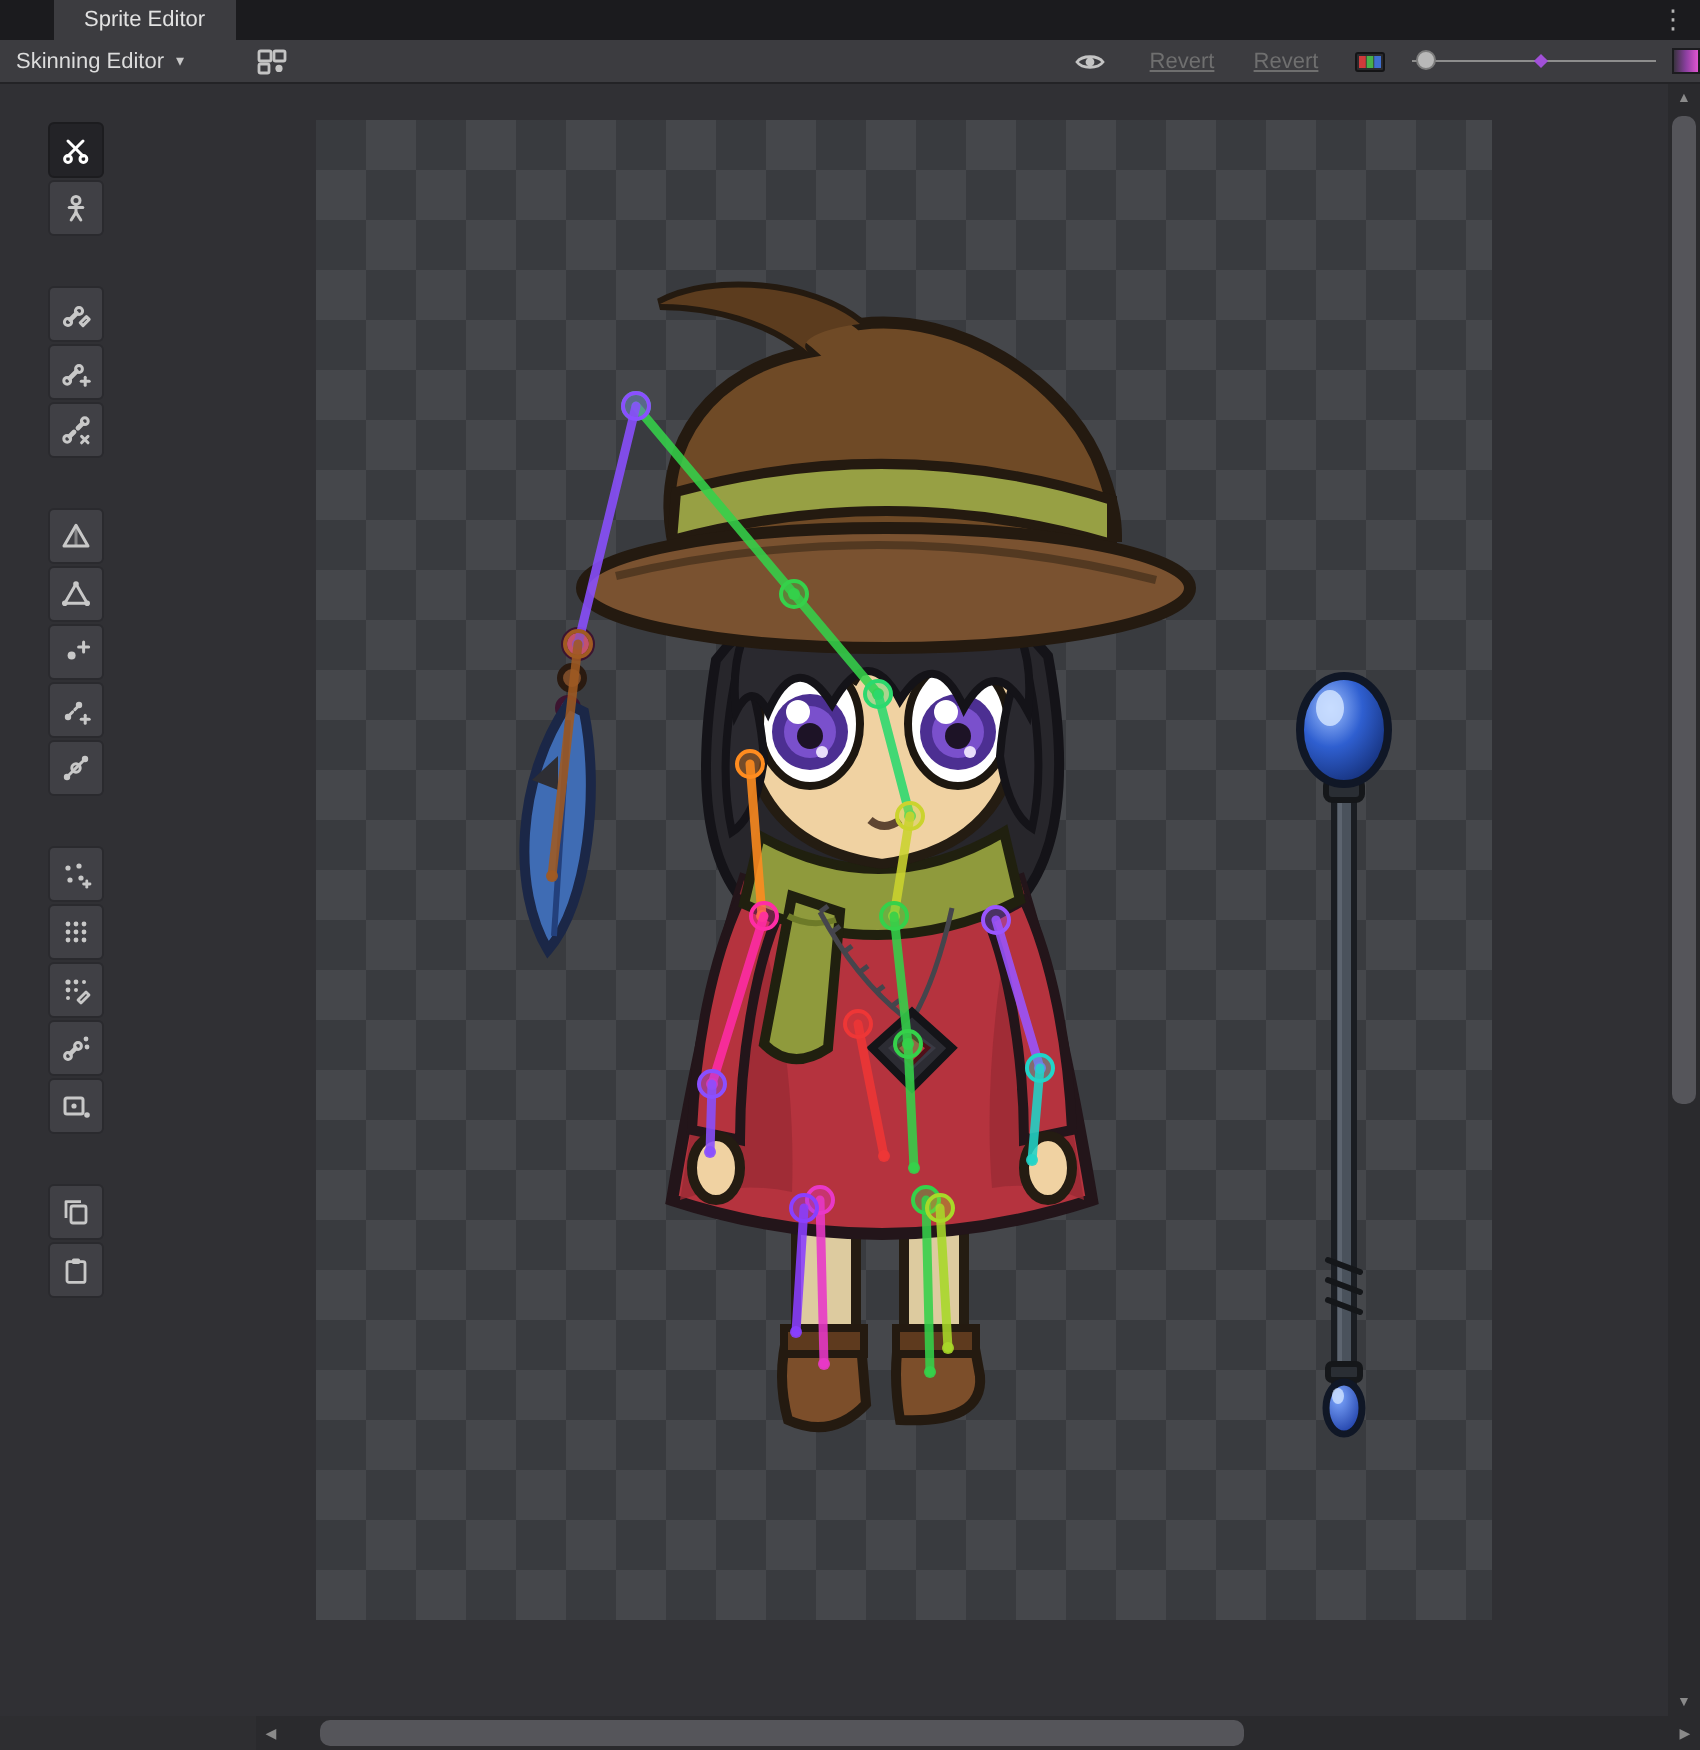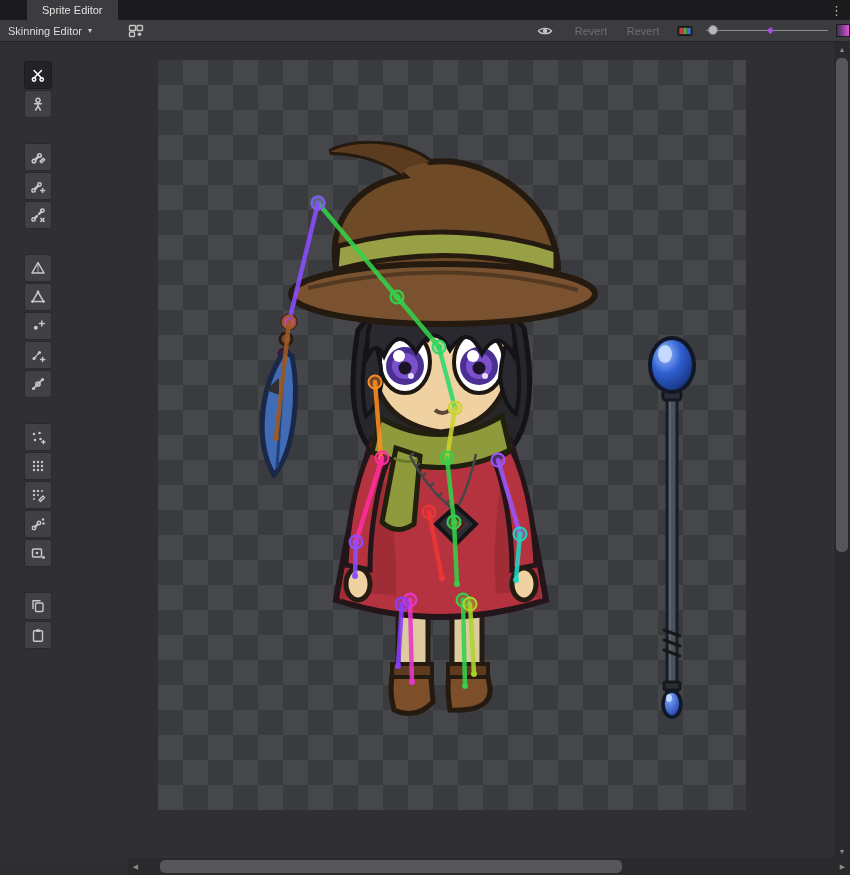--- a/index.html
+++ b/index.html
@@ -19,21 +19,21 @@
   border-bottom:1px solid #232326;color:#dcdcdc;font-size:11px;}
 .toolbar>*{position:absolute;top:0;height:21px;display:flex;align-items:center;justify-content:center;}
 .dropdown{left:0;width:118px;justify-content:flex-start;padding:0 8px;gap:6px;cursor:default;}
 .dropdown .arrow{font-size:8px;color:#c8c8c8;}
 .tbtn{background:transparent;border:none;cursor:default;}
 .tbic{width:16px;height:16px;color:#c4c4c4;}
 #atlas-btn{left:122px;width:28px;}
 #eye-btn{left:532px;width:26px;}
 #revert-btn{left:564px;width:54px;}
 #apply-btn{left:620px;width:46px;}
-.txtbtn{background:none;border:none;color:#6f6f6f;font-size:11px;cursor:default;}
+.txtbtn{background:none;border:none;color:#6f6f6f;font-size:11px;cursor:default;text-decoration:underline;}
 #rgb-btn{left:672px;width:26px;}
 .zoom{left:704px;width:126px;}
 .zoom .track{position:absolute;left:2px;right:2px;top:10px;height:1px;background:#8d8d8d;}
 .zoom .knob{position:absolute;left:4px;top:5px;width:10px;height:10px;border-radius:50%;
   background:#b8b8b8;border:1px solid #7c7c7c;}
 .zoom .marker{position:absolute;left:64px;top:8px;width:5px;height:5px;background:#a150d8;transform:rotate(45deg);}
 .mip{left:836px;width:14px;top:4px!important;height:13px!important;
   background:linear-gradient(90deg,#3a3340,#8b3fa0,#e055d0);border:1px solid #1c1c1f;}
 
 

